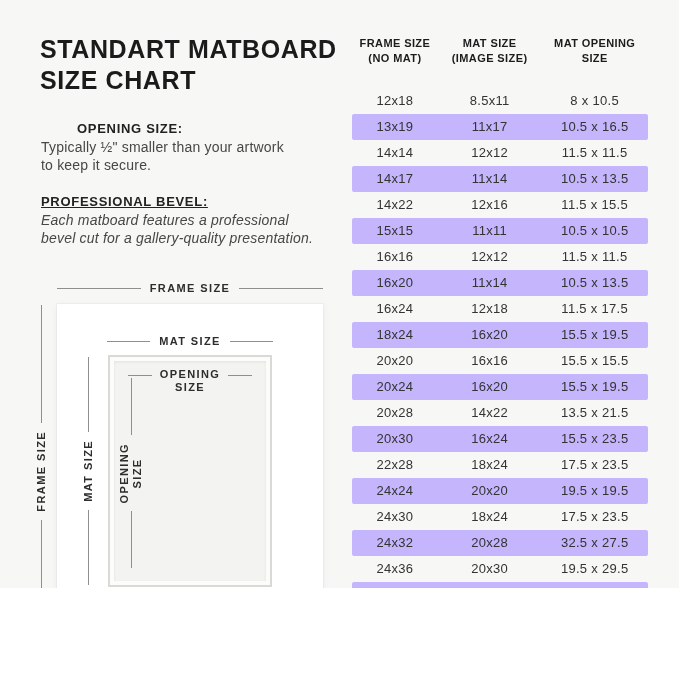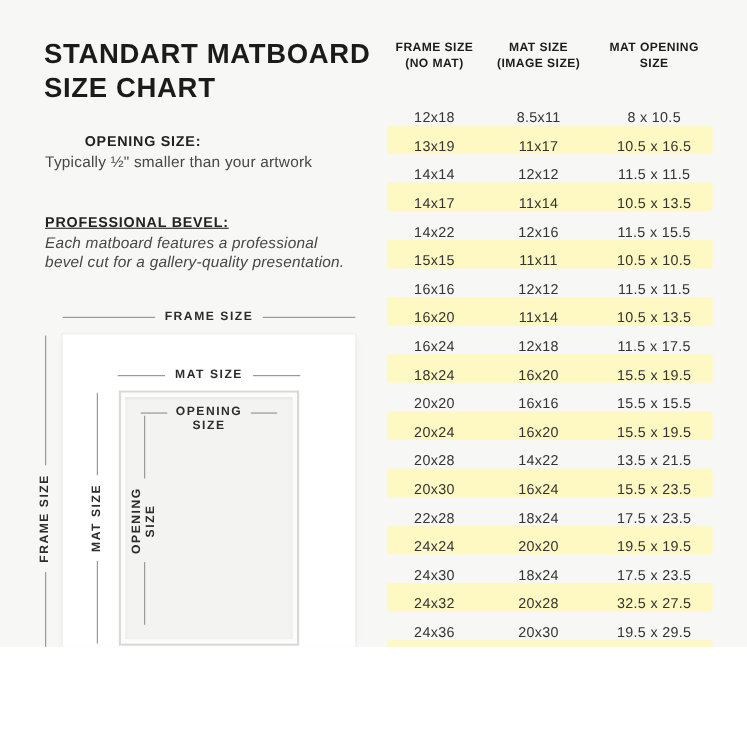--- a/index.html
+++ b/index.html
@@ -138,25 +138,25 @@
     font-size: 11px;
     font-weight: 700;
     letter-spacing: 0.4px;
     line-height: 1.4;
     color: #1c1c1c;
     text-align: center;
   }
   .trows { margin-top: 21px; }
   .trow {
     display: flex;
-    align-items: flex-end;
+    align-items: center;
     height: 26px;
     border-radius: 2px;
   }
-  .trow.stripe { background: #fef9c3; }
+  .trow.stripe { background: #c4b5fd; }
   .tcell {
     font-size: 13px;
     letter-spacing: 0.3px;
     color: #333333;
     text-align: center;
   }
   .c0 { width: 29%; }
   .c1 { width: 35%; }
   .c2 { width: 36%; }
 </style>
@@ -166,20 +166,21 @@
 <div class="canvas">
 
   <div class="title">
     <div>STANDART MATBOARD</div>
     <div>SIZE CHART</div>
   </div>
 
   <div class="section-heading h-opening">OPENING SIZE:</div>
   <div class="section-body b-opening">
     <div>Typically ½" smaller than your artwork</div>
+    <div>to keep it secure.</div>
   </div>
 
   <div class="section-heading h-bevel">PROFESSIONAL BEVEL:</div>
   <div class="section-body b-bevel">
     <div>Each matboard features a professional</div>
     <div>bevel cut for a gallery-quality presentation.</div>
   </div>
 
   <div class="diagram">
 

